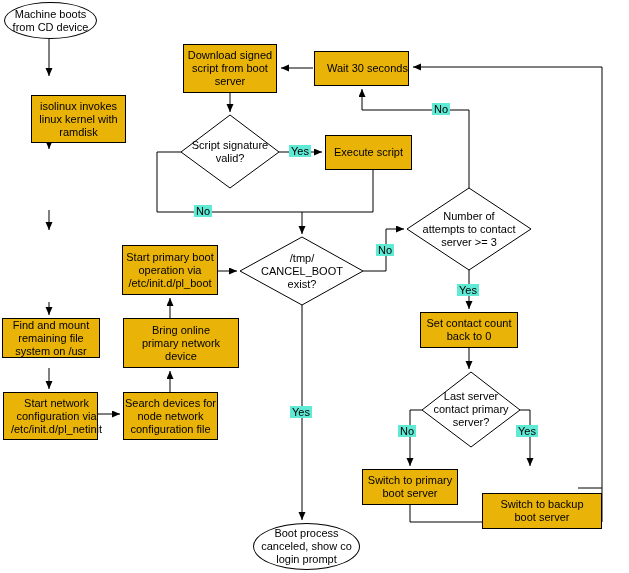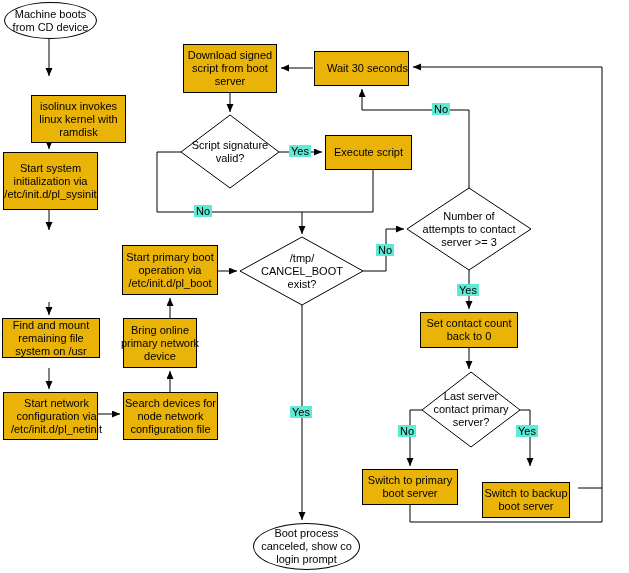--- a/index.html
+++ b/index.html
@@ -73,46 +73,41 @@
     <span class="node-label">Machine boots
 from CD device</span>
   </div>
 
   <div class="shape box" style="left:3px; top:95px; width:95px; height:48px;margin-left:28px;">
     <span class="node-label">isolinux invokes
 linux kernel with
 ramdisk</span>
   </div>
 
-  <div class="shape box" style="left:3px; top:152px; width:95px; height:58px;">
-    <span class="node-label">Start system
-initialization via
-/etc/init.d/pl_sysinit</span>
-  </div>
 
 
   <div class="shape box" style="left:2px; top:318px; width:98px; height:40px;">
     <span class="node-label">Find and mount
 remaining file
 system on /usr</span>
   </div>
 
   <div class="shape box" style="left:3px; top:392px; width:95px; height:48px;padding-left:12px;">
     <span class="node-label">Start network
 configuration via
 /etc/init.d/pl_netinit</span>
   </div>
 
   <div class="shape box" style="left:123px; top:392px; width:95px; height:48px;">
     <span class="node-label">Search devices for
 node network
 configuration file</span>
   </div>
 
-  <div class="shape box" style="left:123px; top:318px; width:74px; height:50px;">
+  <div class="shape box" style="left:123px; top:318px; width:116px; height:50px;">
     <span class="node-label">Bring online
 primary network
 device</span>
   </div>
 
   <div class="shape box" style="left:122px; top:245px; width:96px; height:50px;text-align:center;">
     <span class="node-label">Start primary boot
 operation via
 /etc/init.d/pl_boot</span>
   </div>
@@ -134,21 +129,21 @@
   <div class="shape box" style="left:420px; top:312px; width:98px; height:36px;">
     <span class="node-label">Set contact count
 back to 0</span>
   </div>
 
   <div class="shape box" style="left:362px; top:469px; width:96px; height:36px;">
     <span class="node-label">Switch to primary
 boot server</span>
   </div>
 
-  <div class="shape box" style="left:482px; top:482px; width:88px; height:36px;">
+  <div class="shape box" style="left:482px; top:493px; width:120px; height:36px;">
     <span class="node-label">Switch to backup
 boot server</span>
   </div>
 
   <div class="shape terminator" style="left:253px; top:523px; width:107px; height:47px;">
     <span class="node-label">Boot process
 canceled, show co
 login prompt</span>
   </div>
 

